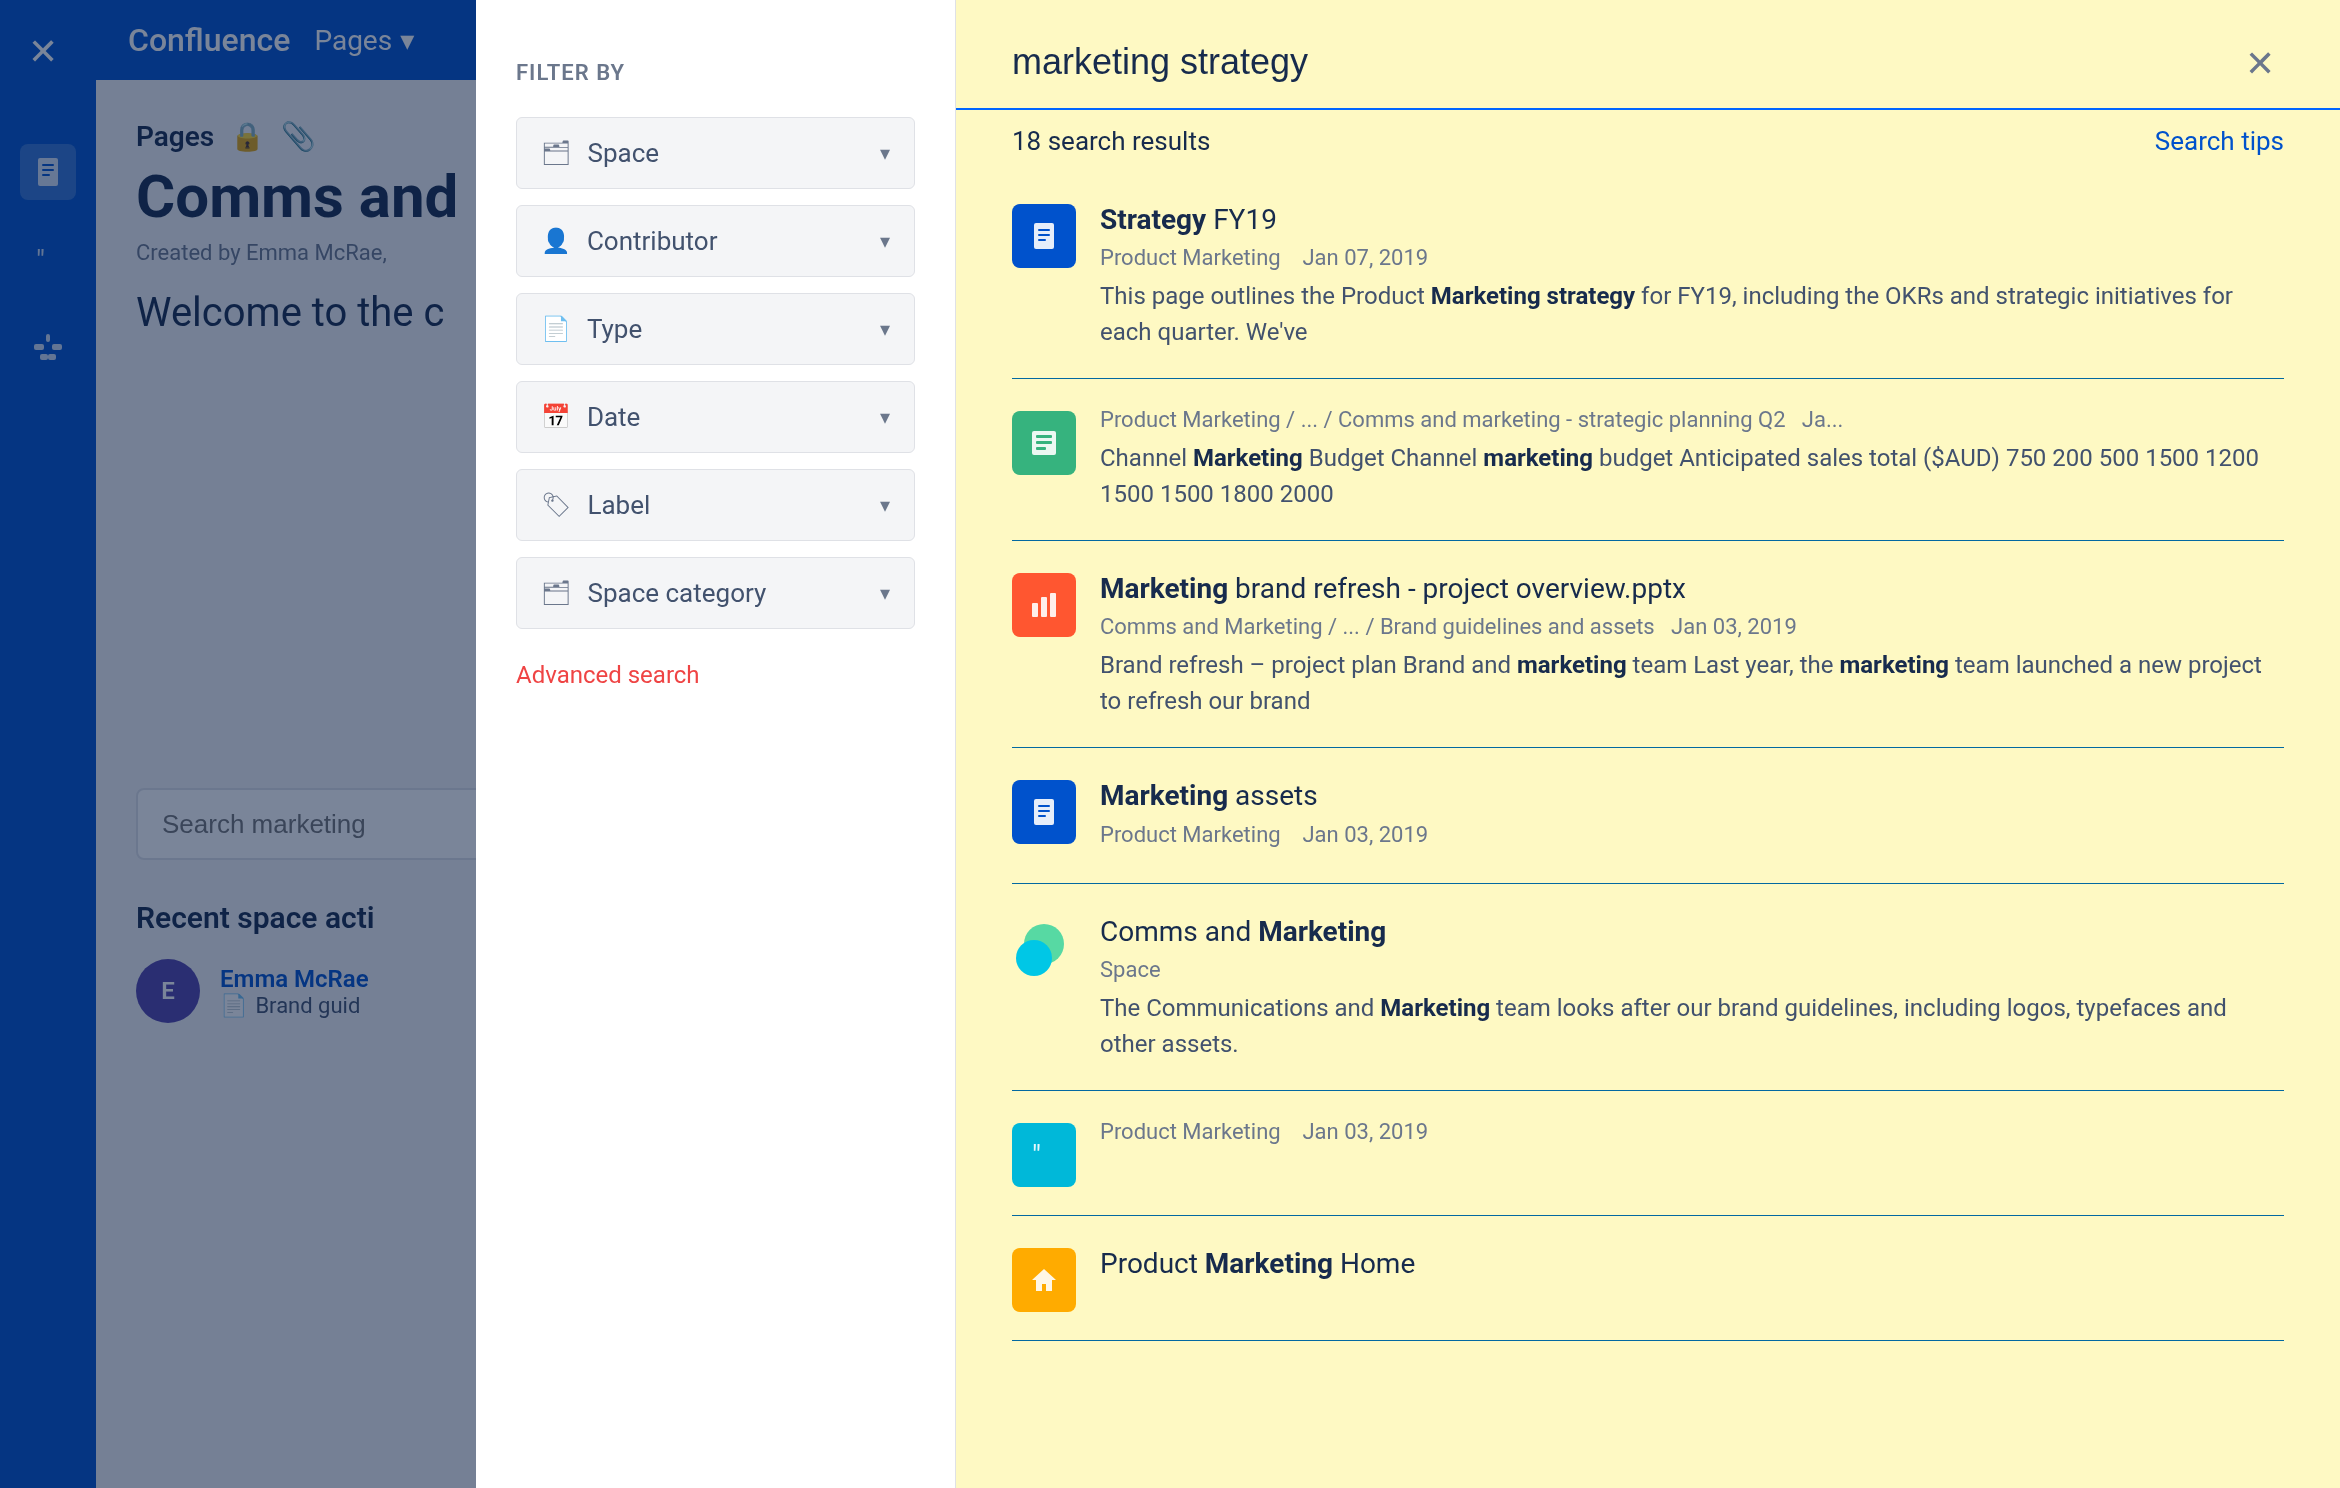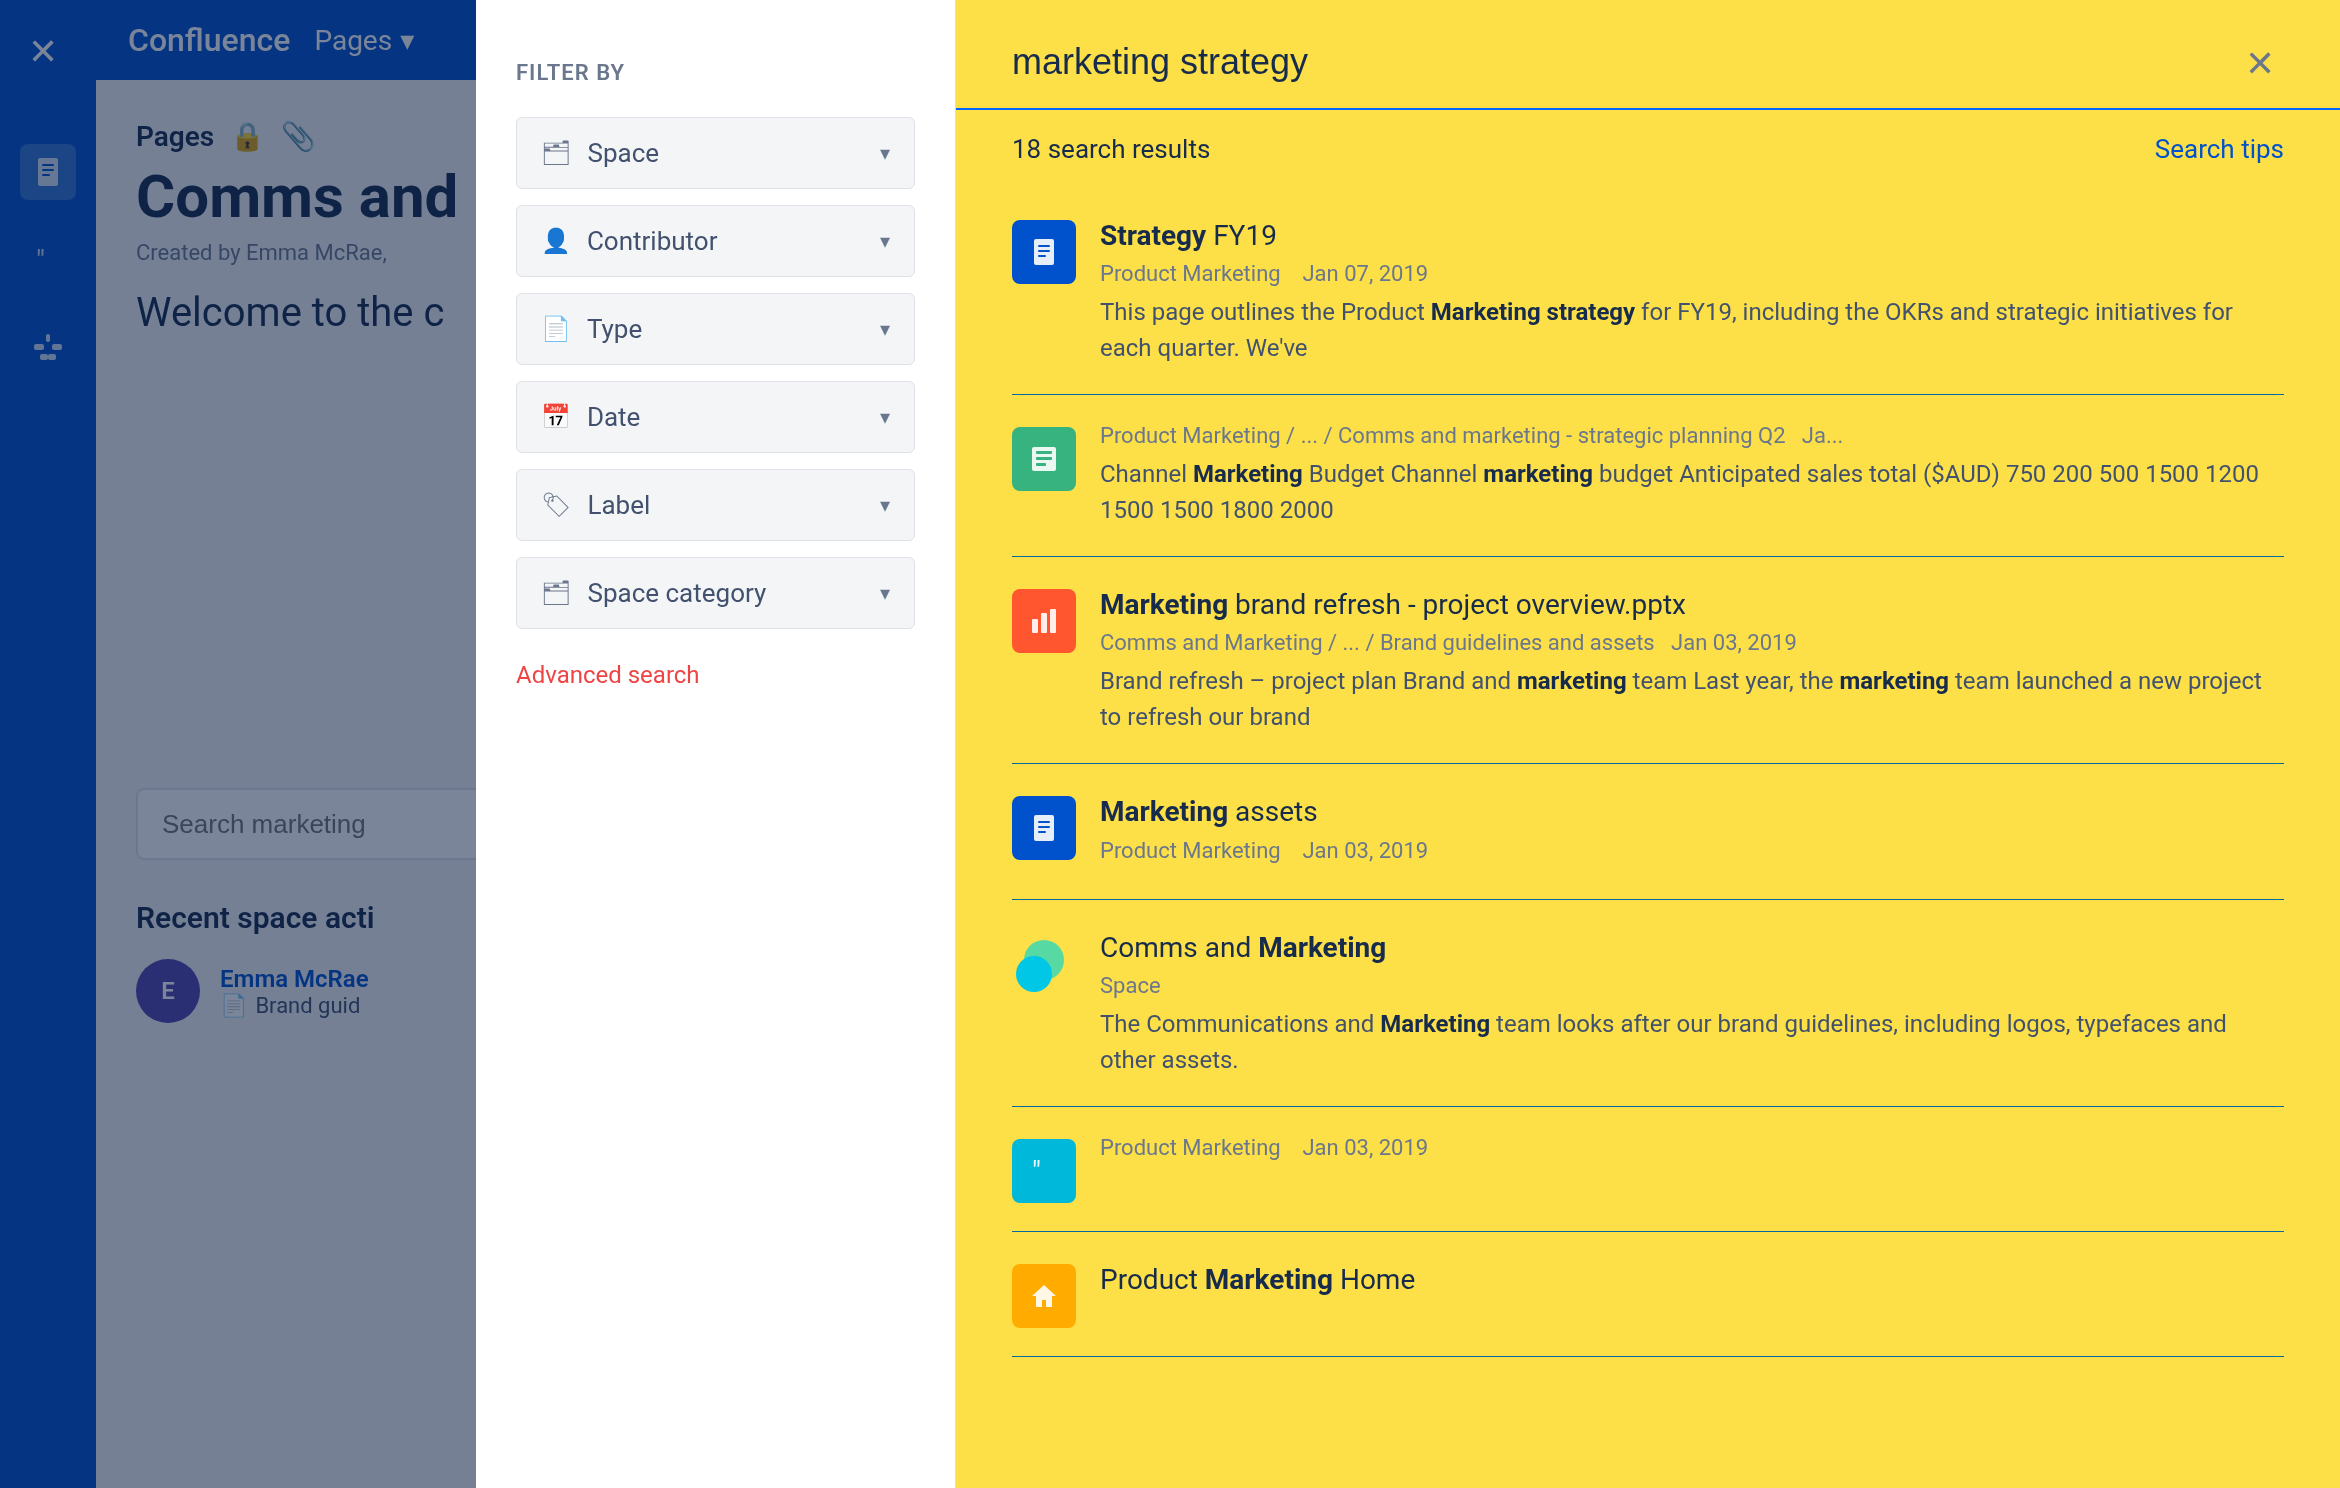--- a/index.html
+++ b/index.html
@@ -232,21 +232,21 @@
       font-size: 24px;
       color: #ef4444;
       cursor: pointer;
       margin-top: 16px;
       display: inline-block;
     }
 
     
     .results-panel {
       flex: 1;
-      background: #fde047;
+      background: #fef9c3;
       height: 100%;
       display: flex;
       flex-direction: column;
       overflow: hidden;
     }
 
     
     .search-input-area {
       padding: 40px 56px 0 56px;
       border-bottom: 2px solid #0065ff;
@@ -275,21 +275,21 @@
       color: #6b778c;
       font-size: 36px;
       margin-bottom: 20px;
     }
 
     
     .results-header {
       display: flex;
       align-items: center;
       justify-content: space-between;
-      padding: 24px 56px;
+      padding: 16px 56px;
       gap: 48px;
     }
 
     .results-count {
       font-size: 26px;
       color: #172b4d;
     }
 
     .search-tips-link {
       font-size: 26px;

